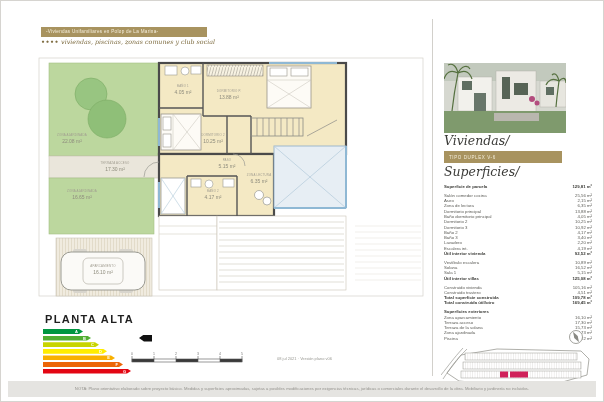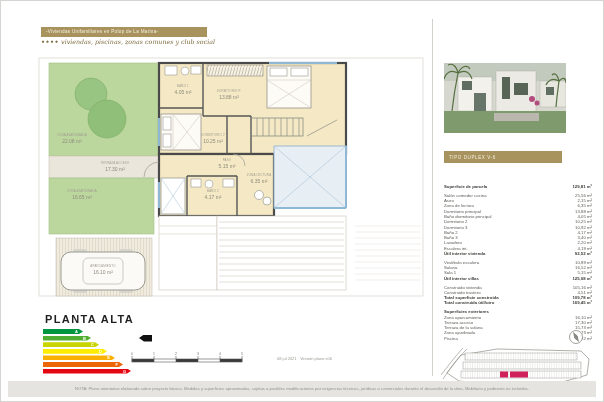--- a/index.html
+++ b/index.html
@@ -243,21 +243,23 @@
     <circle cx="88" cy="36" r="3" fill="#b34d7e"></circle>
     <circle cx="93" cy="40" r="2.5" fill="#b34d7e"></circle>
     <g stroke="#55703f" stroke-width="1.2" fill="none">
       <path d="M8,48 C10,30 12,20 14,10"></path>
       <path d="M14,10 C6,6 2,10 0,16 M14,10 C22,6 26,10 28,16 M14,10 C12,2 8,0 4,2 M14,10 C18,2 24,2 26,6"></path>
       <path d="M112,44 C113,32 114,26 115,18"></path>
       <path d="M115,18 C108,14 104,18 102,22 M115,18 C120,13 122,16 122,20 M115,18 C113,10 110,10 108,12"></path>
     </g>
   </svg>
 
+  <div class="abs s-title serif" style="top:132px">Viviendas/</div>
   <div class="abs tipo">Tipo duplex v-6</div>
+  <div class="abs s-title serif" style="top:163px">Superficies/</div>
   <div class="abs sf-table">
       <div class="sf-section">
         <div class="sf-row bold">
           <span class="sf-label">Superficie de parcela</span>
           <span class="sf-value">129,81 m²</span>
         </div>
       </div>
       <div class="sf-section">
         <div class="sf-row">
           <span class="sf-label">Salón comedor cocina</span>

